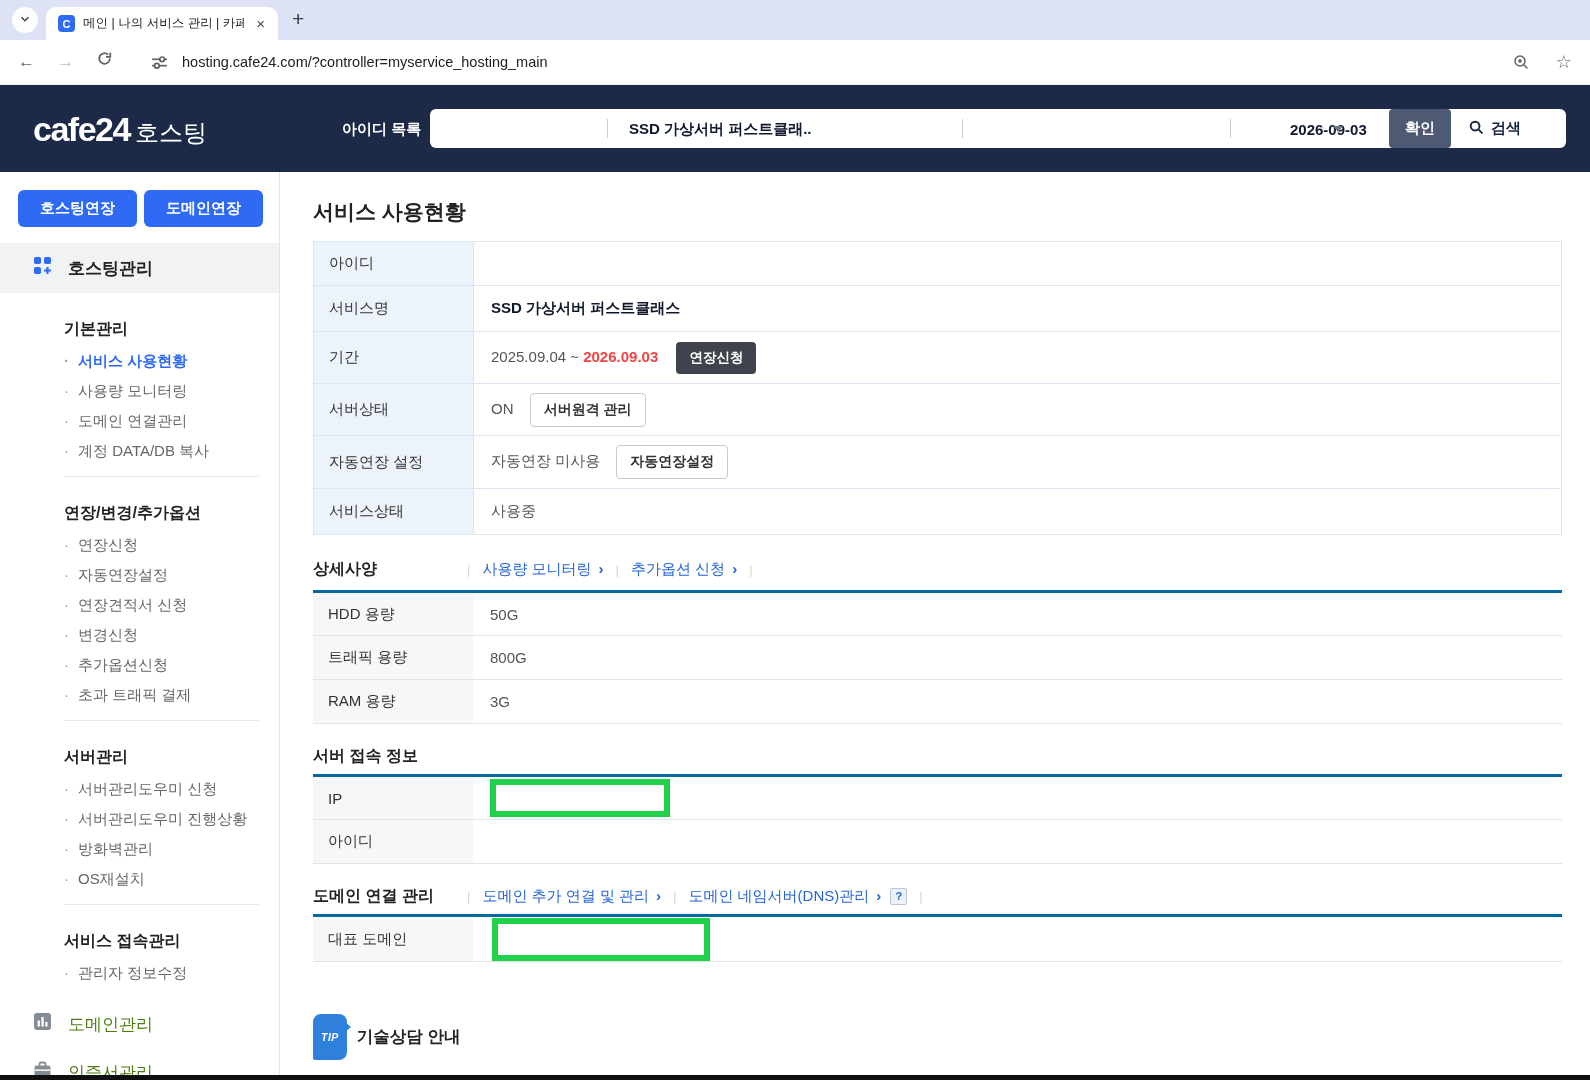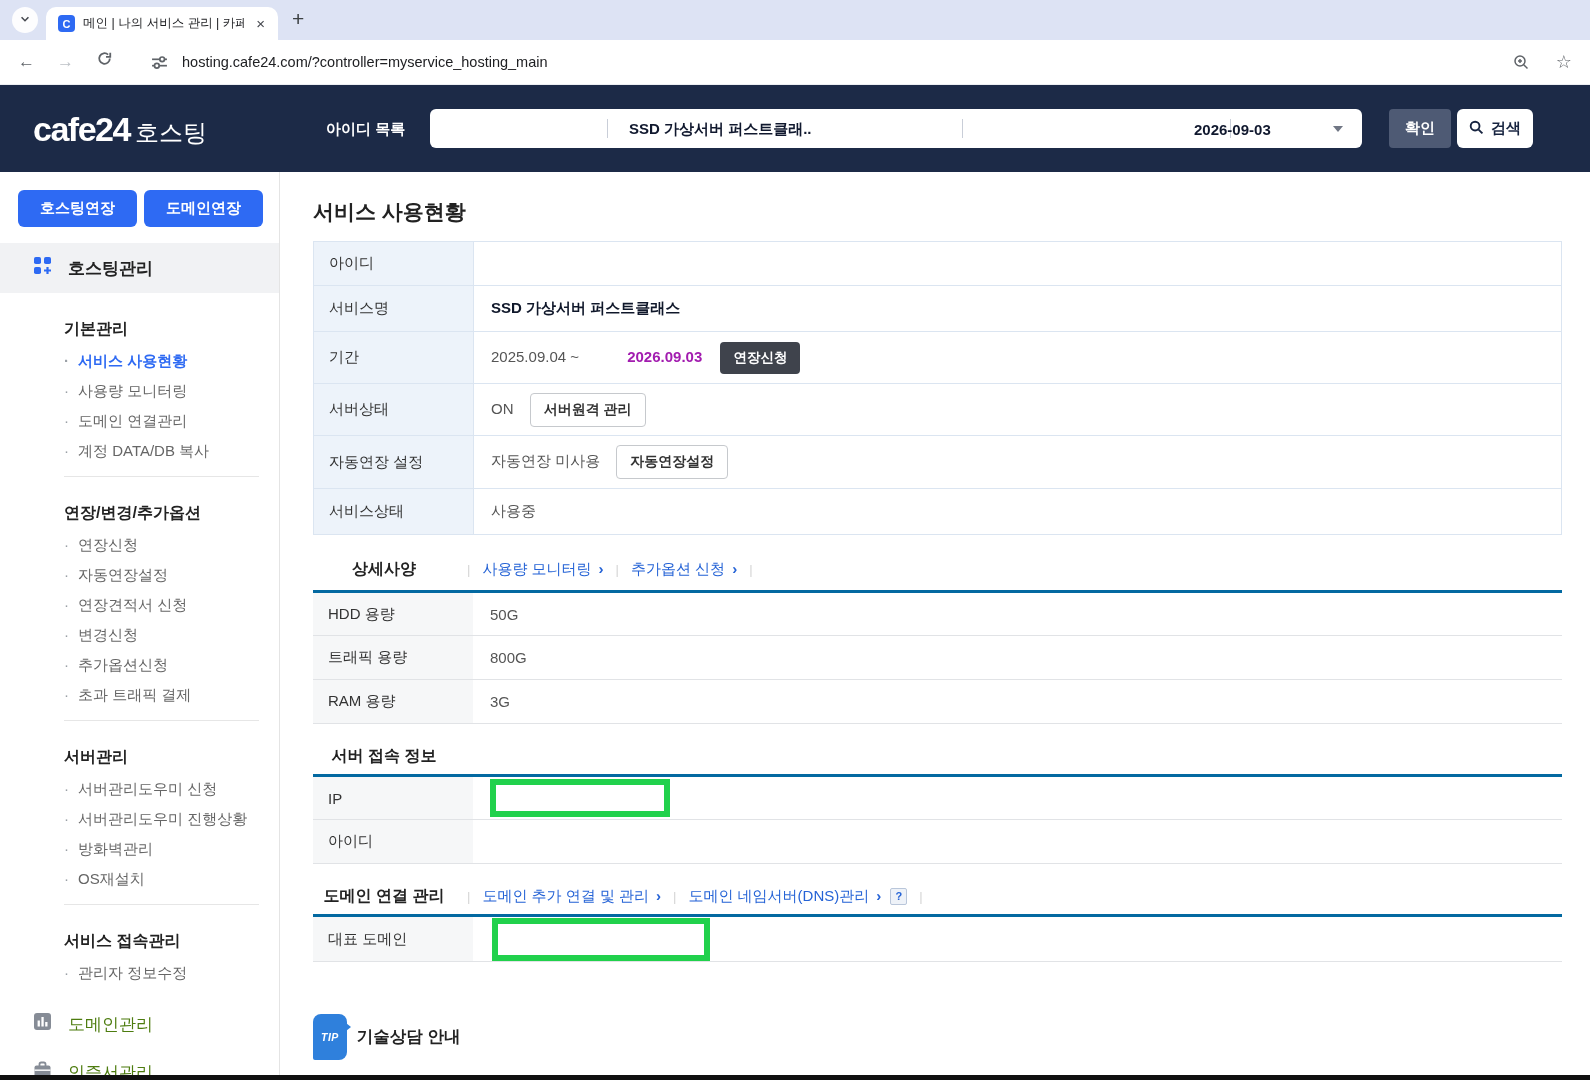--- a/index.html
+++ b/index.html
@@ -27,28 +27,28 @@
   .url-text { font-size:14.5px; color:#202124; flex:1; white-space:nowrap; overflow:hidden; }
   .right-ico { margin-left:26px; display:flex; align-items:center; color:#5f6368; cursor:pointer; }
   .star { font-size:18px; color:#5f6368; }
 
   
   .app-header { position:relative; height:87px; background:#1c2a47; }
   .logo { position:absolute; left:33px; top:50%; transform:translateY(-50%); display:flex;
     align-items:baseline; gap:5px; color:#fff; }
   .logo-main { font-size:34px; font-weight:800; letter-spacing:-1.5px; }
   .logo-sub { font-size:24px; font-weight:400; }
-  .id-list-label { position:absolute; left:326px; top:50%; transform:translateY(-50%);
+  .id-list-label { position:absolute; left:342px; top:50%; transform:translateY(-50%);
     color:#fff; font-weight:700; font-size:15px; }
-  .header-bar { position:absolute; left:430px; top:24px; width:932px; height:39px; background:#fff;
+  .header-bar { position:absolute; left:430px; top:24px; width:1136px; height:39px; background:#fff;
     border-radius:6px; }
   .hb-divider { position:absolute; top:10px; width:1px; height:19px; background:#c9ced8; }
   .hb-service { position:absolute; left:199px; top:50%; transform:translateY(-50%); font-size:15px;
     font-weight:700; color:#10182e; white-space:nowrap; cursor:pointer; }
-  .hb-date { position:absolute; left:764px; top:50%; transform:translateY(-50%); font-size:15px;
+  .hb-date { position:absolute; left:860px; top:50%; transform:translateY(-50%); font-size:15px;
     font-weight:700; color:#10182e; cursor:pointer; }
   .hb-caret { position:absolute; left:903px; top:17px; width:0; height:0; border-left:5px solid transparent;
     border-right:5px solid transparent; border-top:6px solid #707684; cursor:pointer; }
   .confirm-btn { position:absolute; left:1389px; top:24px; width:62px; height:39px; background:#4e5a74;
     color:#fff; font-weight:700; font-size:15px; border:none; border-radius:4px; cursor:pointer; }
   .search-btn { position:absolute; left:1457px; top:24px; width:76px; height:39px; background:#fff;
     color:#16233f; font-weight:700; font-size:15px; border:none; border-radius:6px; display:flex;
     align-items:center; justify-content:center; gap:7px; cursor:pointer; }
 
   
@@ -70,27 +70,27 @@
   
   .content { flex:1; padding:26px 0 0 33px; overflow:hidden; }
   .page-title { font-size:21px; font-weight:700; color:#222; margin-bottom:15px; }
 
   table { border-collapse:collapse; width:1249px; }
   .info-table { border:1px solid #c7d5e6; }
   .info-table th { width:160px; background:#edf3fa; border:1px solid #dbe5f1; text-align:left;
     padding-left:15px; font-weight:400; font-size:15px; color:#333; }
   .info-table td { border:1px solid #dbe5f1; padding-left:17px; font-size:15px; color:#555; }
   .link-strong { color:#0f172a; font-weight:700; cursor:pointer; }
-  .blue-strong { color:#a21caf; font-weight:700;margin-left:44px; }
+  .blue-strong { color:#ef4444; font-weight:700; }
   .dark-btn { background:#3f434c; color:#fff; font-size:13.5px; font-weight:700; padding:7px 13px;
     border:none; border-radius:4px; margin-left:14px; cursor:pointer; }
   .outline-btn { background:#fff; border:1px solid #c6c9cd; border-radius:4px; font-size:14px;
     font-weight:700; color:#333; padding:7px 13px; margin-left:12px; cursor:pointer; }
 
-  .section-head { display:flex; align-items:center; margin-top:22px; margin-bottom:9px; height:24px;text-align:center; }
+  .section-head { display:flex; align-items:center; margin-top:22px; margin-bottom:9px; height:24px; }
   .section-title { font-size:16px; font-weight:700; color:#222; width:142px; flex:none; }
   .sep { color:#d4d4d4; font-size:13px; margin:0 12px; }
   .head-link { color:#2563d6; font-size:15px; cursor:pointer; white-space:nowrap; }
   .head-link .chev { font-weight:700; margin-left:7px; }
   .help-box { width:17px; height:17px; border:1px solid #b9c6da; background:#eef2f8; color:#2563d6;
     font-size:11px; font-weight:700; display:inline-flex; align-items:center; justify-content:center;
     margin-left:9px; border-radius:2px; cursor:pointer; }
 
   .flat-table { border-top:3px solid #0369a1; }
   .flat-table th { width:160px; background:#f6f7f8; border-bottom:1px solid #e1e3e6; text-align:left;

